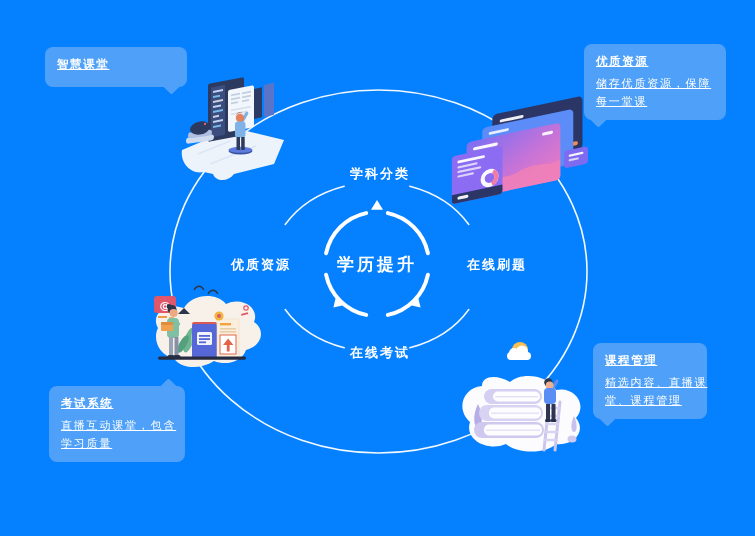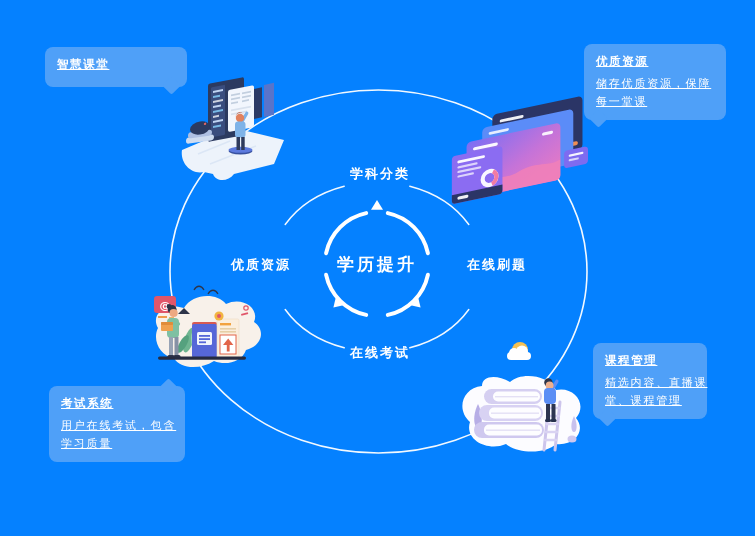--- a/index.html
+++ b/index.html
@@ -273,21 +273,21 @@
     <div class="card-body">
       <span>储存优质资源，保障</span><br>
       <span>每一堂课</span>
     </div>
   </div>
 
   <div class="card" style="left:49px;top:386px;width:136px">
     <div class="card-tail tail-tr"></div>
     <div class="card-title">考试系统</div>
     <div class="card-body">
-      <span>用户在线考试，包含</span><br>
+      <span>直播互动课堂，包含</span><br>
       <span>学习质量</span>
     </div>
   </div>
 
   <div class="card" style="left:593px;top:343px;width:114px">
     <div class="card-tail tail-bl"></div>
     <div class="card-title">课程管理</div>
     <div class="card-body">
       <span>精选内容、直播课</span><br>
       <span>堂、课程管理</span>

